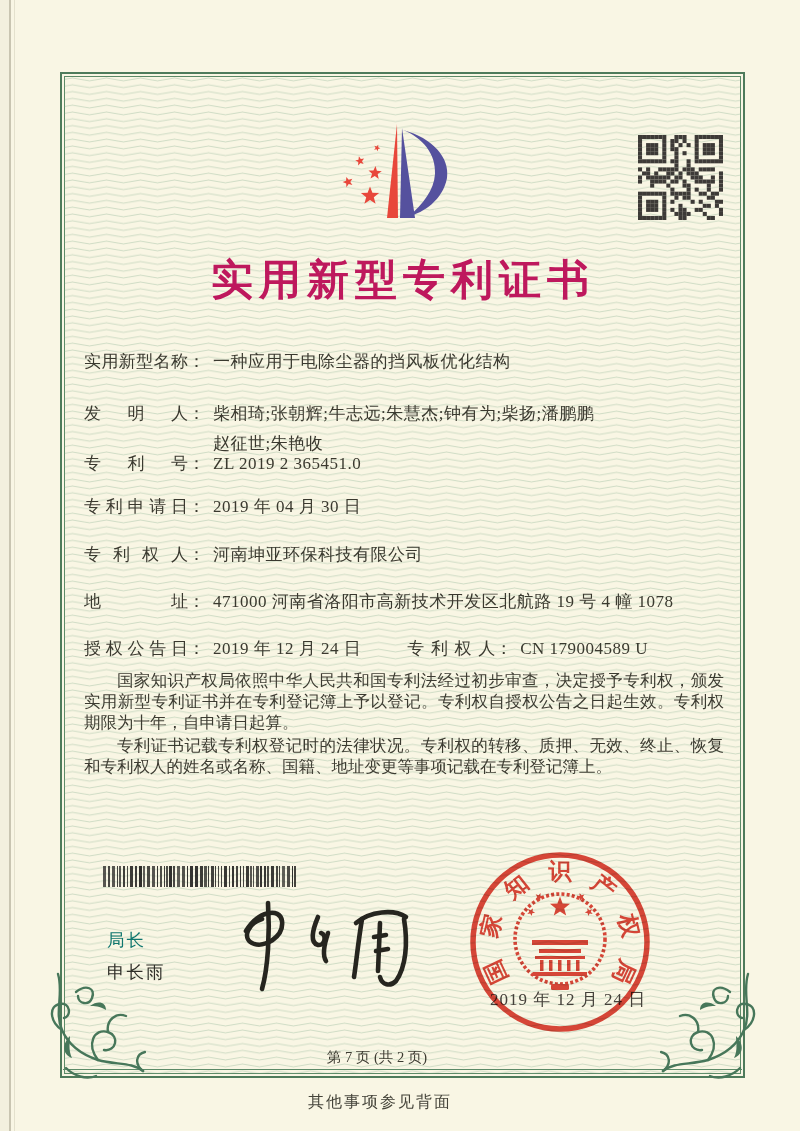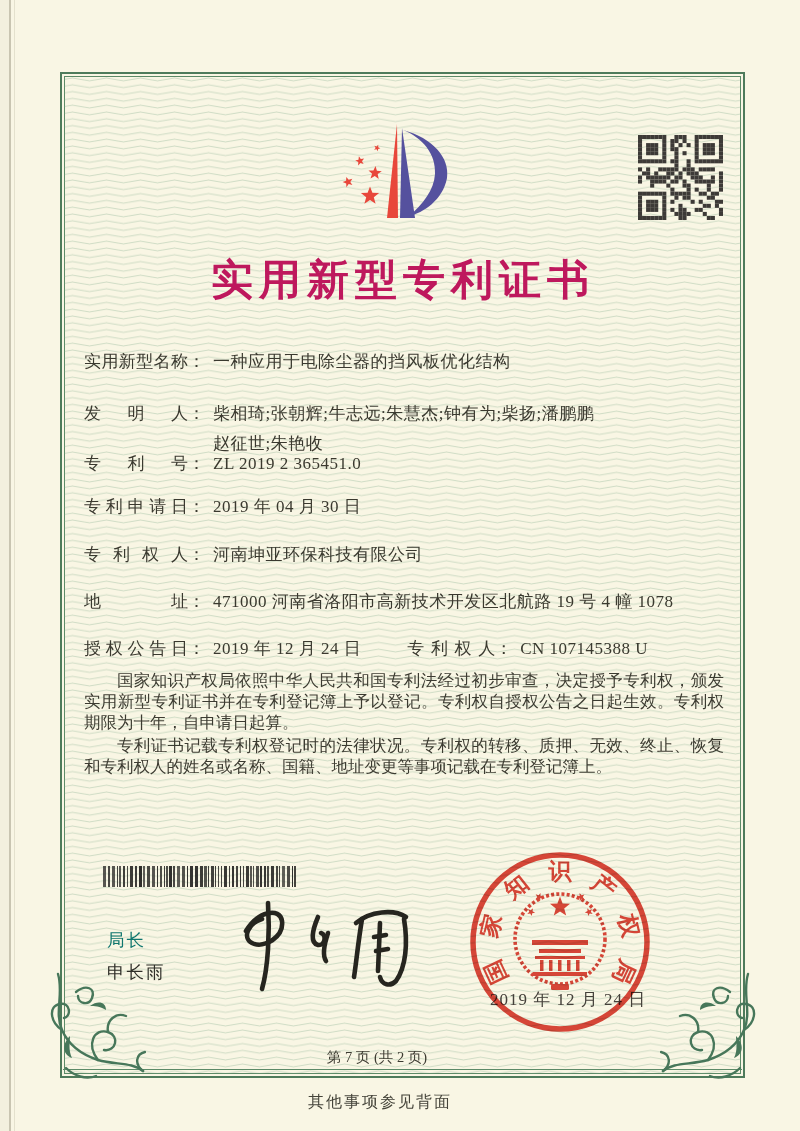--- a/index.html
+++ b/index.html
@@ -316,21 +316,21 @@
 
   <div class="abs row" style="top:543px;">
     <span class="flabel">专利权人</span><span class="colon">：</span><span class="fvalue">河南坤亚环保科技有限公司</span>
   </div>
 
   <div class="abs row" style="top:590px;">
     <span class="flabel">地址</span><span class="colon">：</span><span class="fvalue">471000 河南省洛阳市高新技术开发区北航路 19 号 4 幢 1078</span>
   </div>
 
   <div class="abs row" style="top:637px;">
-    <span class="flabel">授权公告日</span><span class="colon">：</span><span class="fvalue">2019 年 12 月 24 日</span><span class="flabel flabel5 grant2">专利权人</span><span class="colon">：</span><span class="fvalue">CN 107145388 U</span>
+    <span class="flabel">授权公告日</span><span class="colon">：</span><span class="fvalue">2019 年 12 月 24 日</span><span class="flabel flabel5 grant2">专利权人</span><span class="colon">：</span><span class="fvalue">CN 179004589 U</span>
   </div>
 
   <div class="abs paras">
     <p>国家知识产权局依照中华人民共和国专利法经过初步审查，决定授予专利权，颁发实用新型专利证书并在专利登记簿上予以登记。专利权自授权公告之日起生效。专利权期限为十年，自申请日起算。</p>
     <p>专利证书记载专利权登记时的法律状况。专利权的转移、质押、无效、终止、恢复和专利权人的姓名或名称、国籍、地址变更等事项记载在专利登记簿上。</p>
   </div>
 
   <div id="barcode" class="abs">
       <i style="width:3px;margin-right:2px;opacity:0.80"></i>
       <i style="width:2px;margin-right:2px;opacity:0.87"></i>

